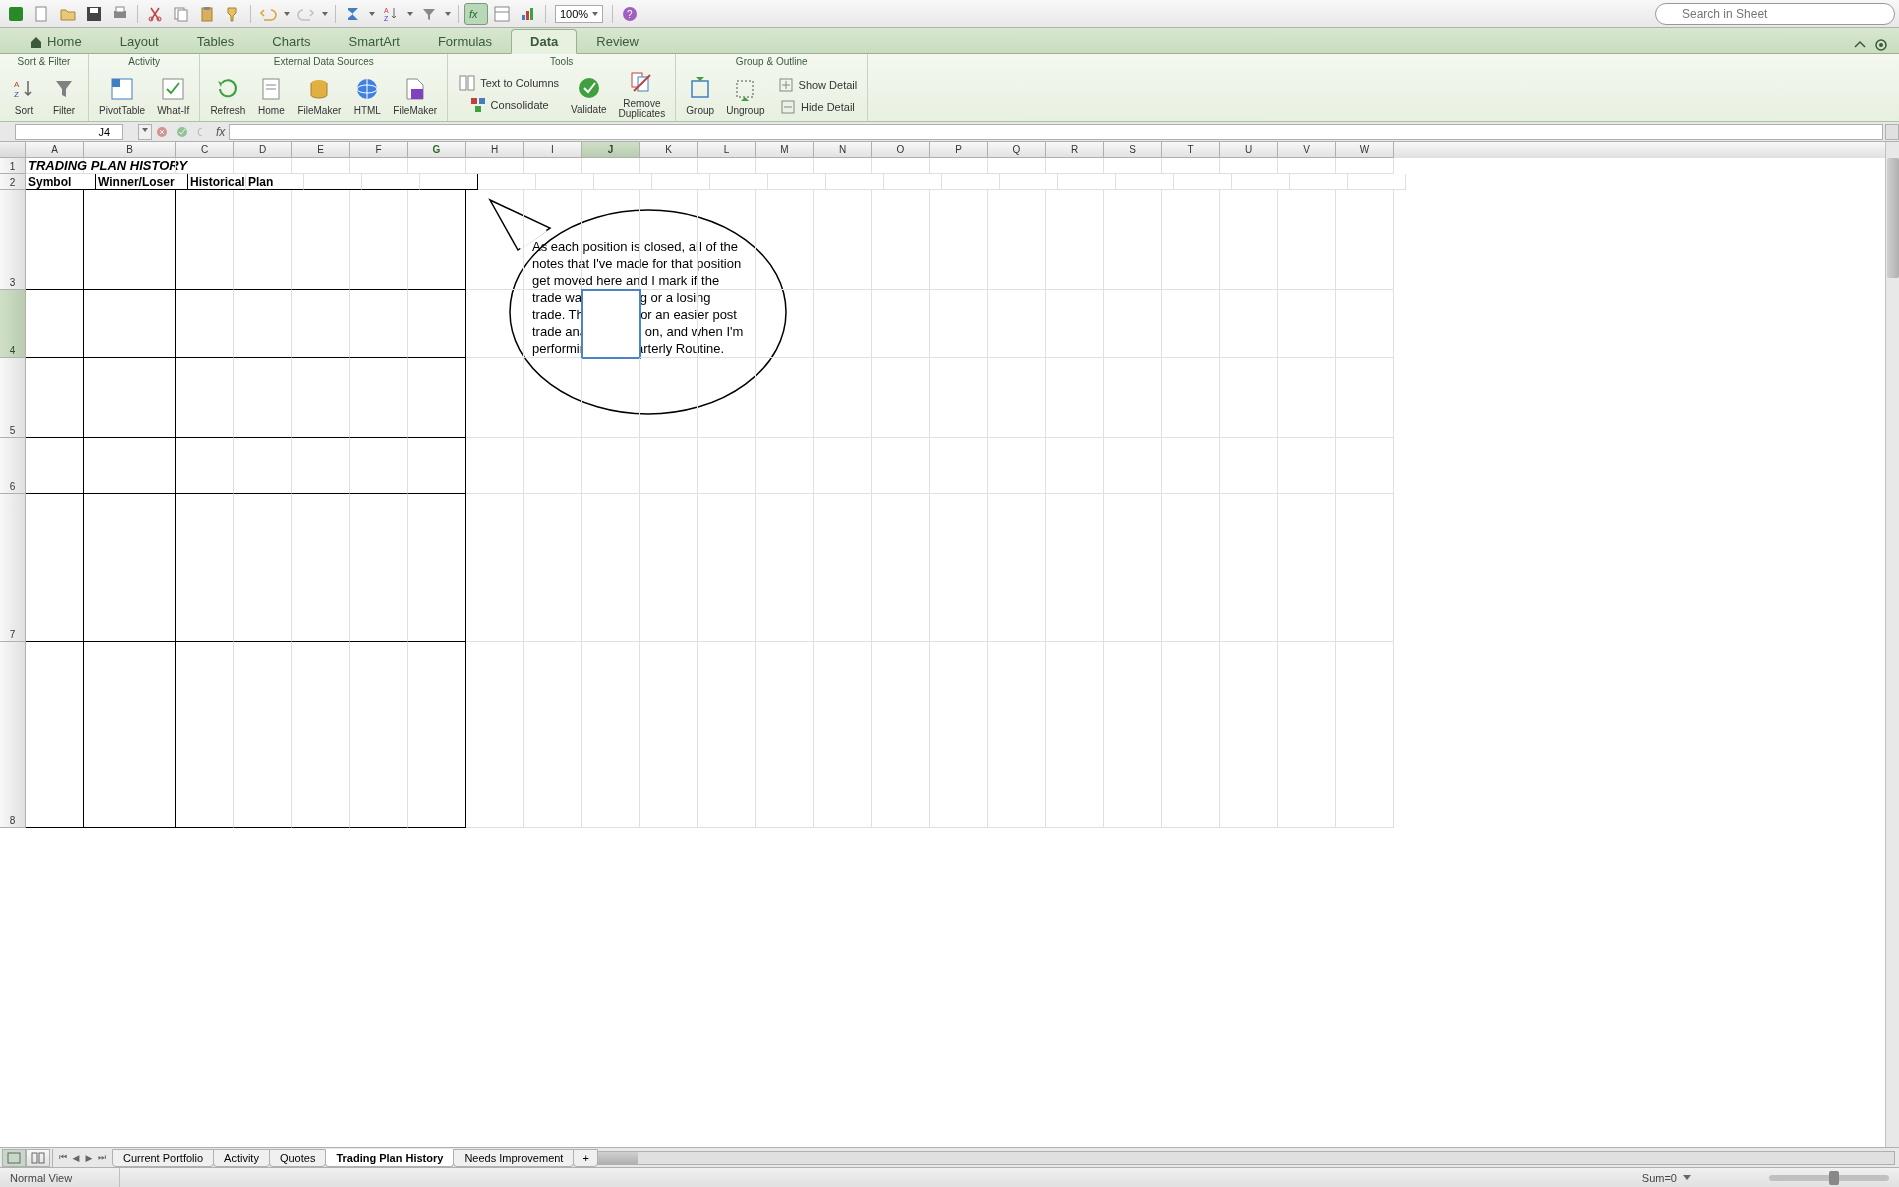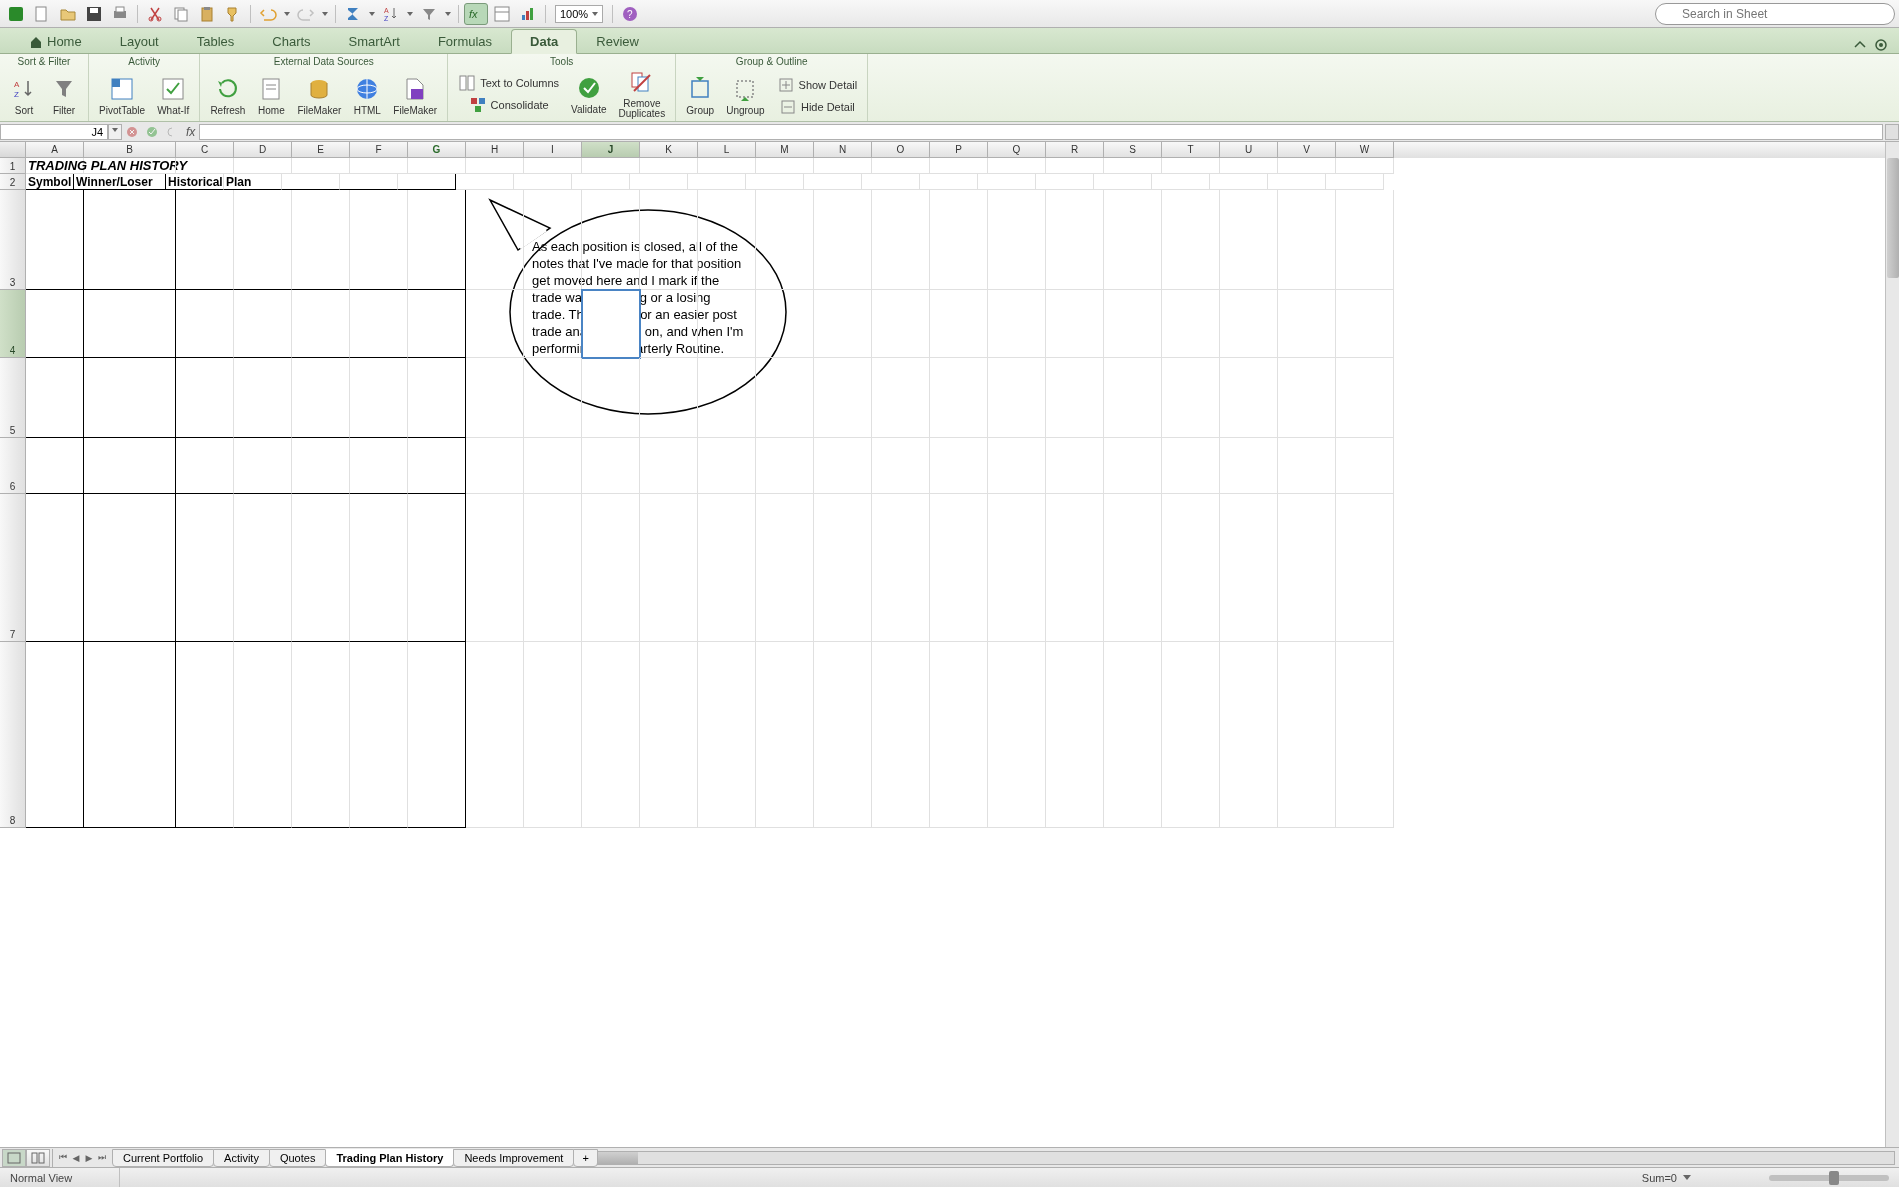--- a/index.html
+++ b/index.html
@@ -32,21 +32,21 @@
 .rgroup-title { font-size: 10px; color: #3a5a3a; text-align: center; height: 14px; }
 .rgroup-items { display: flex; gap: 4px; flex: 1; align-items: center; }
 .rbtn { display: flex; flex-direction: column; align-items: center; justify-content: center; font-size: 10px; color: #333; cursor: pointer; padding: 2px 4px; gap: 2px; }
 .rbtn .ricon { width: 28px; height: 28px; display: flex; align-items: center; justify-content: center; }
 .rbtn-sm { flex-direction: row; font-size: 11px; gap: 4px; padding: 1px 4px; }
 .rbtn-sm .ricon { width: 18px; height: 18px; }
 .rgroup-col { display: flex; flex-direction: column; justify-content: center; gap: 2px; }
 
 
 .formula-bar { height: 20px; background: #e8e8e8; border-bottom: 1px solid #b0b0b0; display: flex; align-items: center; }
-.name-box { width: 108px; background: #fff; border: 1px solid #b0b0b0; font-size: 11px; padding: 1px 4px; text-align: right; margin: 0 0; }
+.name-box { width: 108px; background: #fff; border: 1px solid #b0b0b0; font-size: 11px; padding: 1px 12px; text-align: right; margin: 0 15px; }
 .name-dd { width: 14px; height: 16px; border: 1px solid #b0b0b0; background: #f0f0f0; display: flex; align-items: center; justify-content: center; }
 .name-dd::after { content: ""; border: 3px solid transparent; border-top: 4px solid #666; }
 .fb-btn { width: 20px; height: 16px; display: flex; align-items: center; justify-content: center; opacity: 0.5; }
 .fx-label { font-style: italic; font-size: 12px; color: #555; padding: 0 4px; }
 .formula-input { flex: 1; background: #fff; border: 1px solid #b0b0b0; height: 16px; margin-right: 2px; }
 .fb-expand { width: 14px; background: #e0e0e0; border: 1px solid #b0b0b0; height: 16px; }
 
 
 .sheet-area { position: relative; height: calc(1187px - 28px - 26px - 68px - 20px - 20px - 20px); overflow: hidden; }
 .col-headers { display: flex; height: 16px; background: linear-gradient(#f8f8f8,#e0e0e0); font-size: 10px; }
@@ -550,21 +550,21 @@
           <div class="cell" style="width: 58px; height: 16px;"></div>
           <div class="cell" style="width: 58px; height: 16px;"></div>
           <div class="cell" style="width: 58px; height: 16px;"></div>
           <div class="cell" style="width: 58px; height: 16px;"></div>
           <div class="cell" style="width: 58px; height: 16px;"></div>
           <div class="cell" style="width: 58px; height: 16px;"></div>
           <div class="cell" style="width: 58px; height: 16px;"></div>
           <div class="cell" style="width: 58px; height: 16px;"></div>
         </div>
         <div class="cell-row" style="height: 16px;">
-          <div class="cell bb br hdr-cell" style="width: 48px; height: 16px;">Symbol</div>
+          <div class="cell bb br hdr-cell" style="width: 70px; height: 16px;">Symbol</div>
           <div class="cell bb br hdr-cell" style="width: 92px; height: 16px;">Winner/Loser</div>
           <div class="cell bb hdr-cell" style="width: 58px; height: 16px;">Historical Plan</div>
           <div class="cell bb" style="width: 58px; height: 16px;"></div>
           <div class="cell bb" style="width: 58px; height: 16px;"></div>
           <div class="cell bb" style="width: 58px; height: 16px;"></div>
           <div class="cell bb br" style="width: 58px; height: 16px;"></div>
           <div class="cell" style="width: 58px; height: 16px;"></div>
           <div class="cell" style="width: 58px; height: 16px;"></div>
           <div class="cell" style="width: 58px; height: 16px;"></div>
           <div class="cell" style="width: 58px; height: 16px;"></div>

